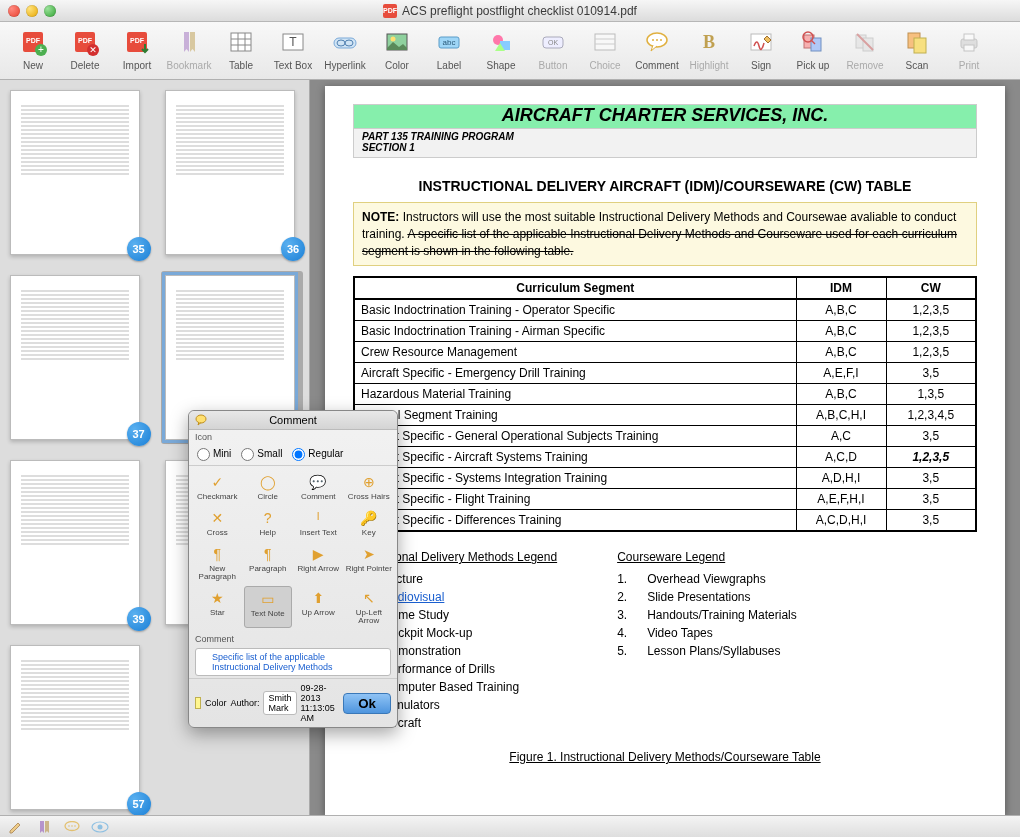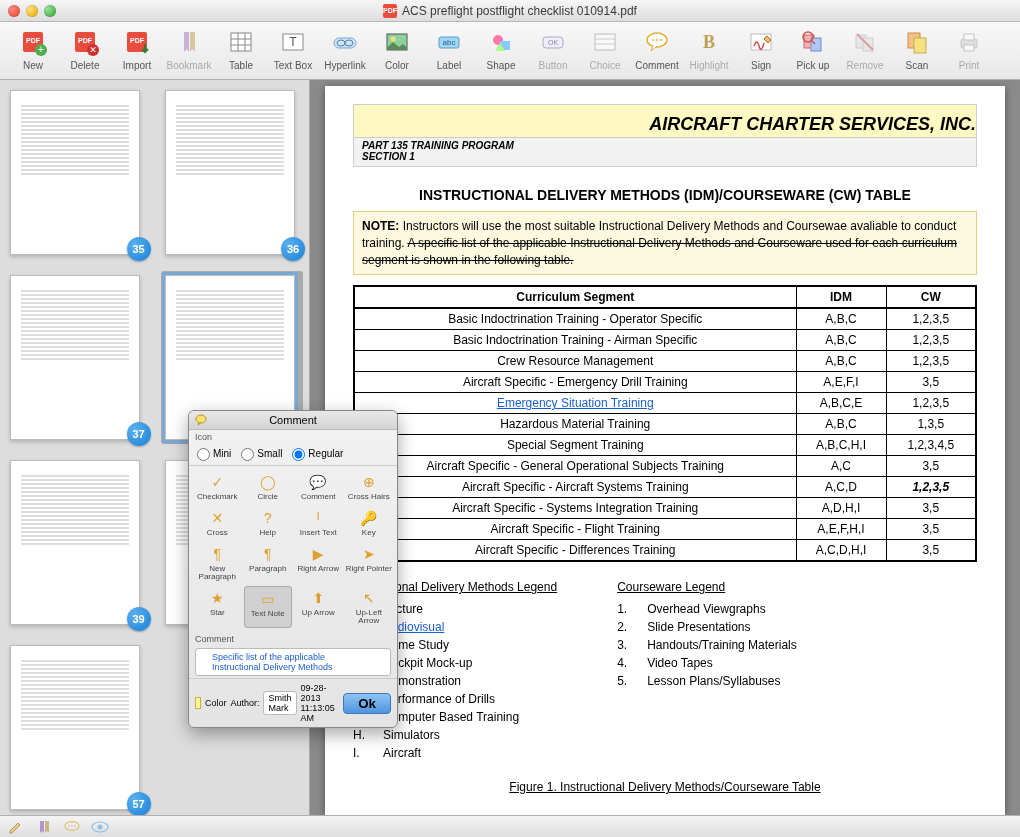--- a/index.html
+++ b/index.html
@@ -29,27 +29,27 @@
 .thumb{width:130px;height:165px;background:#fff;border:1px solid #bbb;box-shadow:0 2px 4px rgba(0,0,0,.2);position:relative;padding:12px 10px;font-size:3px;color:#999;}
 .thumb.sel{outline:3px solid #7aa9d8;background:#fff;}
 .thumbwrap{position:relative;}
 .thumbwrap.selwrap{background:#aaa;padding:4px;margin:-4px;border-radius:3px;}
 .badge{position:absolute;right:-6px;bottom:-6px;width:24px;height:24px;border-radius:50%;background:radial-gradient(circle at 30% 30%,#5ab0f0,#1a7fd6);color:#fff;display:flex;align-items:center;justify-content:center;font-size:11px;font-weight:bold;box-shadow:0 1px 2px rgba(0,0,0,.3);}
 .thline{height:2px;background:#ddd;margin:2px 0;}
 
 
 .docview{flex:1;background:#8a8a8a;overflow:hidden;display:flex;justify-content:center;padding-top:6px;}
 .page{width:680px;background:#fff;box-shadow:0 2px 8px rgba(0,0,0,.4);padding:18px 28px;font-family:Arial,sans-serif;}
-.doctitle{background:#fef9c3;border:1px solid #ccc;text-align:right;font-weight:bold;font-size:18px;padding:9px 0 2px;font-style:italic;}
+.doctitle{background:#86efac;border:1px solid #ccc;text-align:center;font-weight:bold;font-size:18px;padding:0 0 2px;font-style:italic;}
 .docsub{display:flex;justify-content:space-between;font-size:10px;font-weight:bold;font-style:italic;background:#f2f2f2;border:1px solid #ccc;border-top:none;padding:2px 8px 4px;flex-direction:column;}
 .doch2{text-align:center;font-weight:bold;font-size:14px;margin:20px 0 8px;}
 .note{background:#fdf9e0;border:1px solid #e0d080;padding:6px 8px;font-size:12px;line-height:1.4;}
 .strike{text-decoration:line-through;}
 .dtable{width:100%;border-collapse:collapse;margin-top:10px;font-size:12px;}
-.dtable th,.dtable td{border:1px solid #000;padding:3px 6px;text-align:center;}
+.dtable th,.dtable td{border:1px solid #000;padding:3px 6px;text-align:left;}
 .dtable th{text-align:center;font-weight:bold;}
 .dtable thead{border-top:2px solid #000;border-bottom:2px solid #000;}
 .dtable{border:2px solid #000;}
 .dtable td:nth-child(2),.dtable td:nth-child(3){text-align:center;}
 .linkblue{color:#1a5fd0;text-decoration:underline;}
 .legends{display:flex;gap:60px;margin-top:18px;font-size:12px;}
 .legcol{flex:0 0 auto;}
 .legh{text-decoration:underline;margin-bottom:6px;}
 .leglist{list-style:none;}
 .leglist li{display:flex;gap:12px;line-height:1.5;}
@@ -452,21 +452,21 @@
         </div>
       </div>
   </div>
   <div class="docview">
     <div class="page">
       <div class="doctitle">AIRCRAFT CHARTER SERVICES, INC.</div>
       <div class="docsub">
         <span>PART 135 TRAINING PROGRAM</span>
         <span>SECTION 1</span>
       </div>
-      <div class="doch2">INSTRUCTIONAL DELIVERY METHODS (IDM)/COURSEWARE (CW) TABLE</div>
+      <div class="doch2">INSTRUCTIONAL DELIVERY AIRCRAFT (IDM)/COURSEWARE (CW) TABLE</div>
       <div class="note">
         <b>NOTE:</b>
         <span>Instructors will use the most suitable Instructional Delivery Methods and Coursewae avaliable to conduct training.</span>
         <span class="strike">A specific list of the applicable Instructional Delivery Methods and Courseware used for each curriculum segment is shown in the following table.</span>
       </div>
       <table class="dtable">
         <thead>
             <tr>
           <th>Curriculum Segment</th>
           <th style="width:90px">IDM</th>
@@ -486,25 +486,20 @@
             </tr>
             <tr>
               <td>Crew Resource Management</td>
               <td>A,B,C</td>
               <td>1,2,3,5</td>
             </tr>
             <tr>
               <td>Aircraft Specific - Emergency Drill Training</td>
               <td>A,E,F,I</td>
               <td>3,5</td>
-            </tr>
-            <tr>
-              <td><span class="linkblue">Emergency Situation Training</span></td>
-              <td>A,B,C,E</td>
-              <td>1,2,3,5</td>
             </tr>
             <tr>
               <td>Hazardous Material Training</td>
               <td>A,B,C</td>
               <td>1,3,5</td>
             </tr>
             <tr>
               <td>Special Segment Training</td>
               <td>A,B,C,H,I</td>
               <td>1,2,3,4,5</td>

